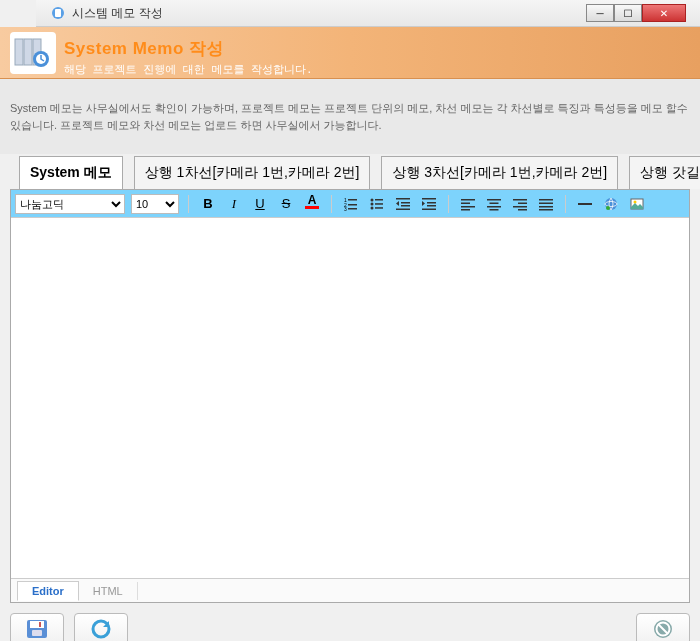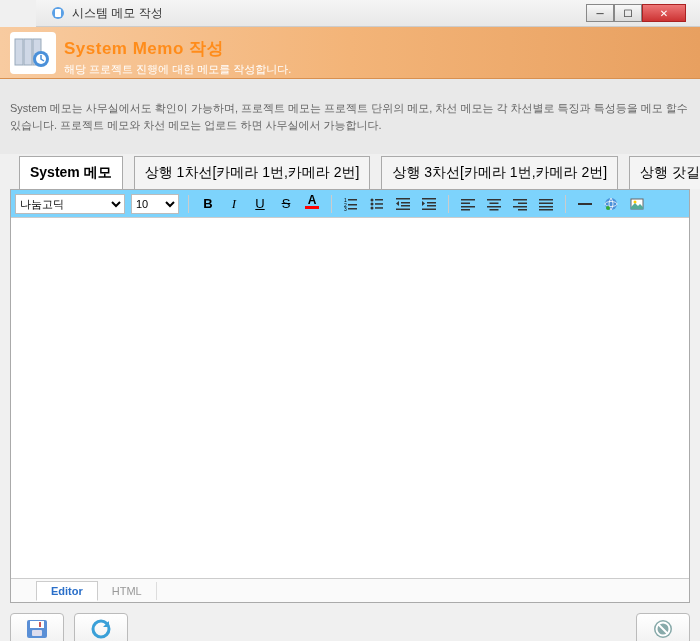--- a/index.html
+++ b/index.html
@@ -10,21 +10,21 @@
 .titlebar-text { flex: 1; color: #333; font-size: 12px; }
 .win-btns { display: flex; gap: 0; }
 .win-btn { width: 28px; height: 18px; border: 1px solid #888; background: linear-gradient(#f8f8f8,#dcdcdc); display: flex; align-items: center; justify-content: center; font-size: 10px; cursor: pointer; }
 .win-btn.close { background: linear-gradient(#e77,#c33); color: #fff; width: 44px; border-color: #a22; }
 
 .header { height: 52px; background: linear-gradient(to right, #f8cba0, #f3b478 50%, #e8a060); display: flex; align-items: center; padding-left: 10px; border-bottom: 1px solid #d89050; }
 .header-iconbox { width: 46px; height: 42px; background: #fff; border-radius: 4px; margin-right: 8px; display:flex; align-items:center; justify-content:center; position:relative; }
 .header-iconbox svg { width: 40px; height: 36px; }
 .header-texts { display:flex; flex-direction:column; }
 .header-title { color: #ff8c1a; font-size: 17px; font-weight: bold; letter-spacing: 0.5px; margin-top: 8px; }
-.header-sub { color: #fff; font-size: 11px; margin-top: 2px; }
+.header-sub { color: #fff; font-size: 11px; margin-top: 2px; font-family: Liberation Mono, monospace; }
 
 .desc { padding: 21px 10px; color: #666; font-size: 11px; line-height: 1.5; background: #e9e9e9; }
 
 .tabs { display: flex; padding: 0 10px; margin-top: 2px; }
 .tab { border: 1px solid #aaa; border-bottom: none; padding: 7px 10px; font-size: 14px; background: #f4f4f4; cursor: pointer; margin-right: 2px; white-space: nowrap; margin-left: 9px; }
 .tab.active { background: #fff; font-weight: bold; }
 
 .editor-wrap { margin: 0 10px; border: 1px solid #aaa; background: #fff; }
 .toolbar { height: 28px; border-bottom: 1px solid #ccc; display: flex; align-items: center; padding: 0 4px; gap: 6px; background: #7dd3fc; }
 .tb-select { height: 20px; font-size: 11px; border: 1px solid #bbb; background: #fff; }
@@ -37,21 +37,21 @@
 .tb-btn.underline { text-decoration: underline; }
 .tb-btn.strike { text-decoration: line-through; }
 .tb-color { display:inline-flex; flex-direction:column; align-items:center; width:20px; height:20px; cursor:pointer; }
 .tb-color .letter { font-size: 12px; font-weight:bold; line-height:12px; }
 .tb-color .bar { width: 14px; height: 3px; background: red; }
 
 .editor-canvas { height: 360px; background: #fff; }
 
 .bottom-tabs { display:flex; border-top: 1px solid #ccc; height: 24px; align-items:center; padding-left: 6px; background:#fafafa;}
 .btab { padding: 3px 14px; font-size: 11px; color:#999; border-right:1px solid #ddd; cursor:pointer;}
-.btab.active { color: #2a6fc9; font-weight:bold; background:#fff; border:1px solid #ccc; border-bottom-color:#fff; margin-bottom:-1px;margin-left:19px;}
+.btab.active { color: #2a6fc9; font-weight:bold; background:#fff; border:1px solid #ccc; border-bottom-color:#fff; margin-bottom:-1px;}
 
 .footer { display:flex; padding: 10px; gap: 10px; }
 .footer-spacer { flex:1; }
 .fbtn { width: 54px; height: 48px; border:1px solid #bbb; border-radius:4px; background: linear-gradient(#fff,#eaeaea); display:flex; flex-direction:column; align-items:center; justify-content:center; cursor:pointer; gap:2px; }
 .fbtn-icon { width:24px; height:22px; display:flex; align-items:center; justify-content:center; }
 .fbtn-label { font-size:11px; color:#333; }
 
 svg { display:block; }
 </style>
 </head>

